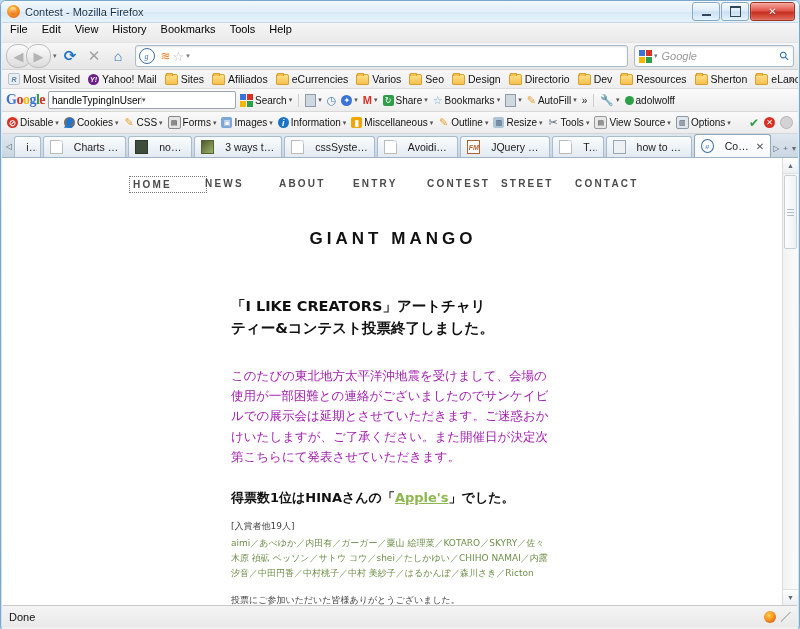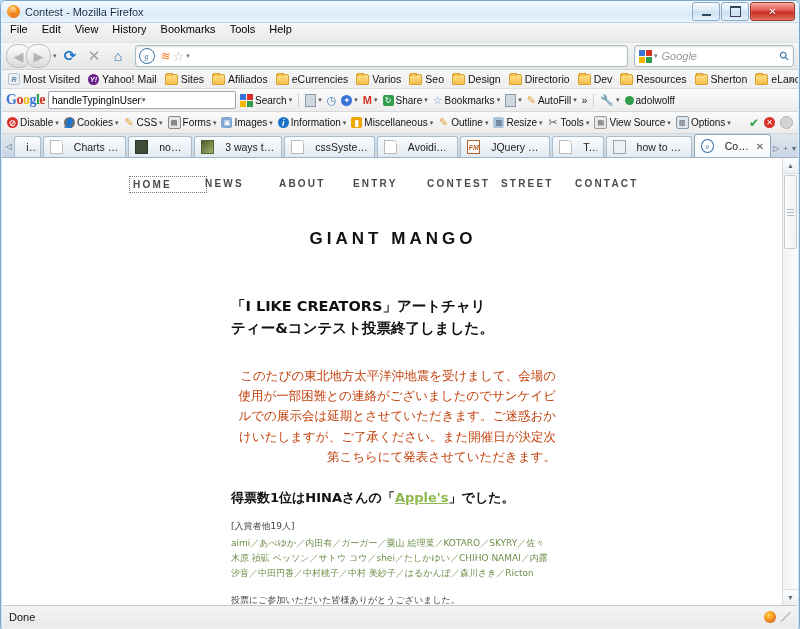--- a/index.html
+++ b/index.html
@@ -238,21 +238,21 @@
   }
   .jp{
     font-family:"DejaVu Sans","Liberation Sans",sans-serif;
   }
   #lead{
     margin:46px 0 0 228px;width:320px;
     font-size:14.5px;line-height:1.55;color:#111;font-weight:bold;
   }
   #body1{
     margin:26px 0 0 228px;width:325px;
-    font-size:12.5px;line-height:1.62;color:#c2410c;text-align:right;
+    font-size:12.5px;line-height:1.62;color:#a21caf;
   }
   #winner{
     margin:22px 0 0 228px;width:330px;
     font-size:13px;font-weight:bold;color:#111;
   }
   #winner .lnk{color:#8cb84e;font-weight:bold;}
   #awards-head{
     margin:13px 0 0 228px;font-size:9px;color:#3f3f3f;
   }
   #awards{

